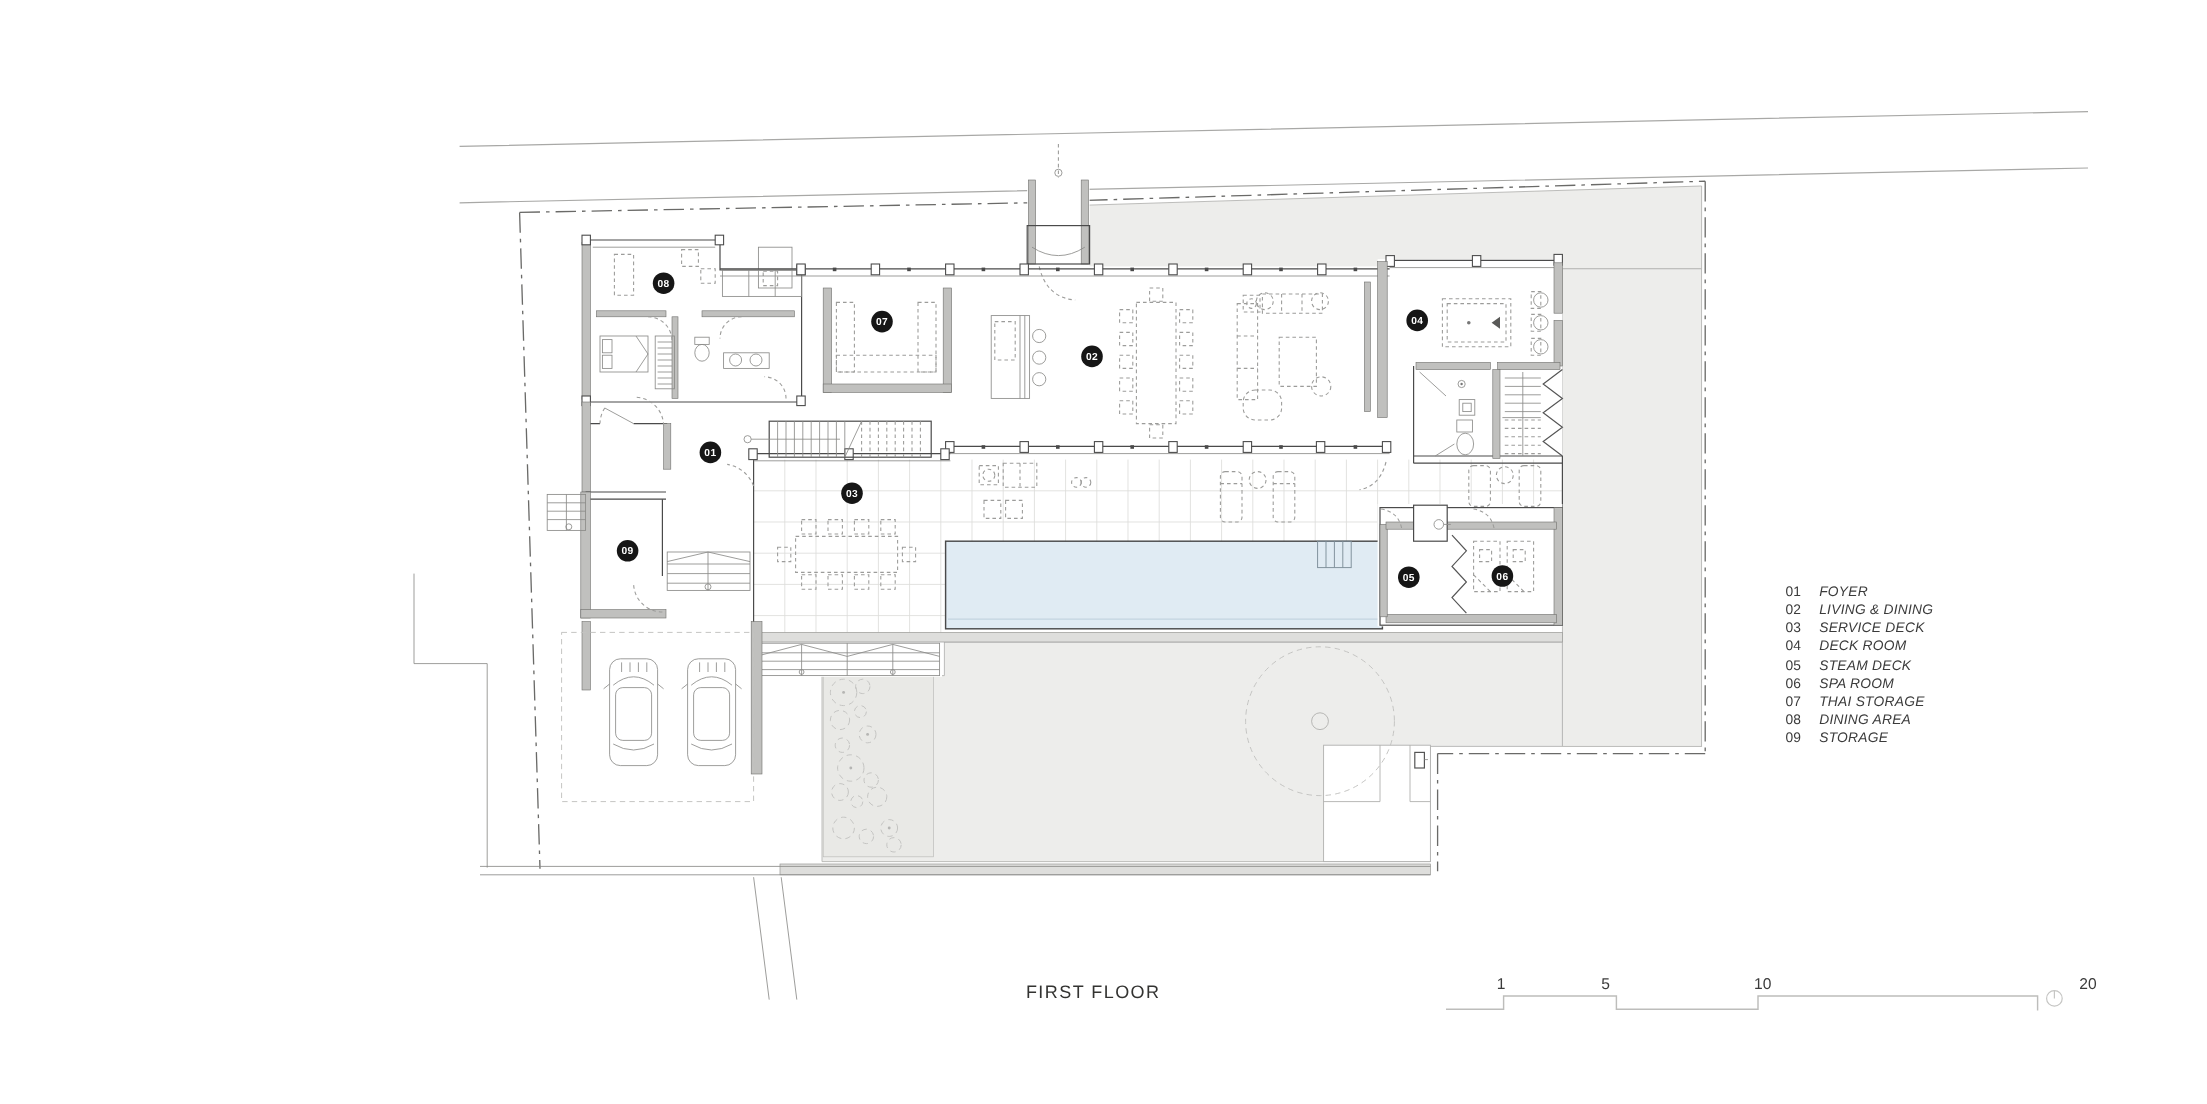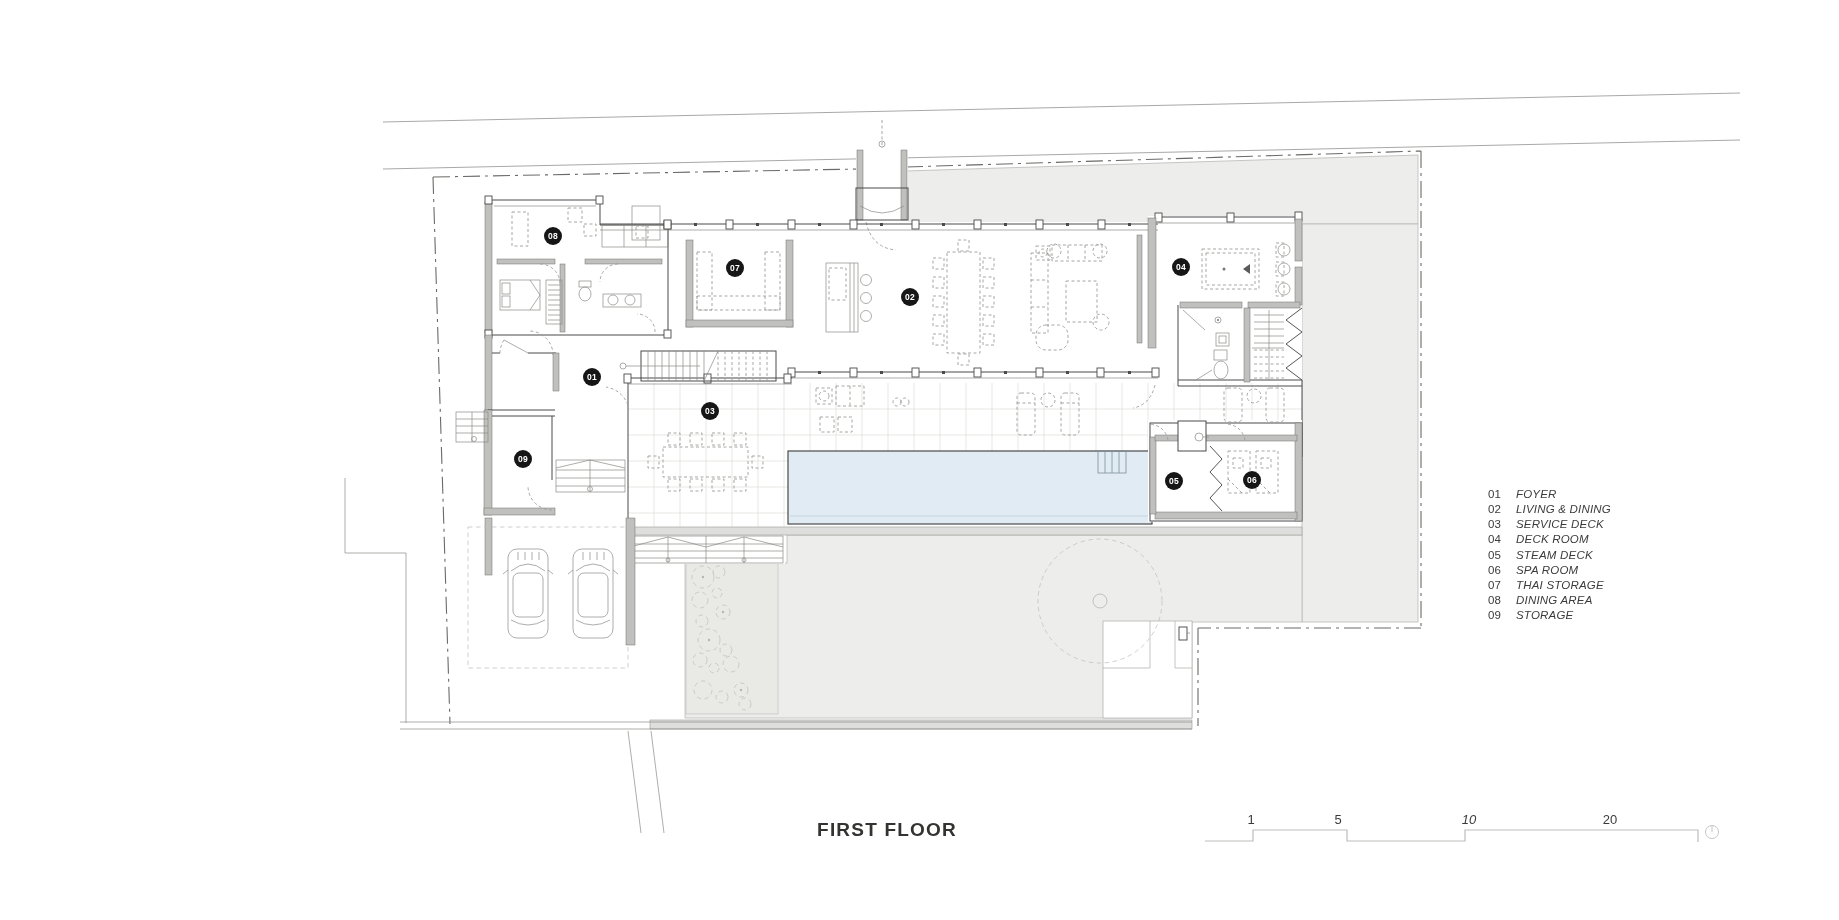--- a/index.html
+++ b/index.html
@@ -25,22 +25,22 @@
   .scaleln{fill:none;stroke:#bdbdbb;stroke-width:1.2;}
   
   .badge{position:absolute;width:18px;height:18px;border-radius:50%;
          background:var(--badge_bg);color:#fff;font-size:8.5px;font-weight:bold;
          display:flex;align-items:center;justify-content:center;
          transform:translate(-50%,-50%);letter-spacing:.3px;z-index:5;}
   .legend{position:absolute;left:1488px;top:487px;z-index:5;}
   .legend-row{display:flex;font-size:11.5px;line-height:15.15px;color:var(--label_text);}
   .legend-row .lnum{width:28px;}
   .legend-row .llabel{letter-spacing:.2px;font-style:italic;}
-  .title{position:absolute;left:887px;top:819px;transform:translateX(-50%);
-         font-size:19px;letter-spacing:1.2px;color:#333331;z-index:5;font-weight:bold;}
+  .title{position:absolute;left:911px;top:819px;transform:translateX(-50%);
+         font-size:15px;letter-spacing:1.2px;color:#333331;z-index:5;}
   .scale-labels{position:absolute;left:0;top:0;z-index:5;}
   .scale-label{position:absolute;transform:translateX(-50%);top:812px;
                font-size:13px;color:var(--label_text);}
 </style>
 </head>
 <body>
 
 <svg width="1839" height="920" viewBox="0 0 1839 920">
 
   <g>
@@ -537,18 +537,18 @@
       <span class="llabel">STORAGE</span>
     </div>
   </div>
 
 <div class="scale-labels">
 
     <span class="scale-label" style="left: 1251px;">1</span>
 
     <span class="scale-label" style="left: 1338px;">5</span>
 
-    <span class="scale-label" style="left: 1469px; font-style: italic;">10</span>
-
-    <span class="scale-label" style="left: 1610px;">20</span>
+    <span class="scale-label" style="left: 1469px;">10</span>
+
+    <span class="scale-label" style="left: 1740px;">20</span>
   </div>
 
 <div class="title">FIRST FLOOR</div>
 
 </body></html>

